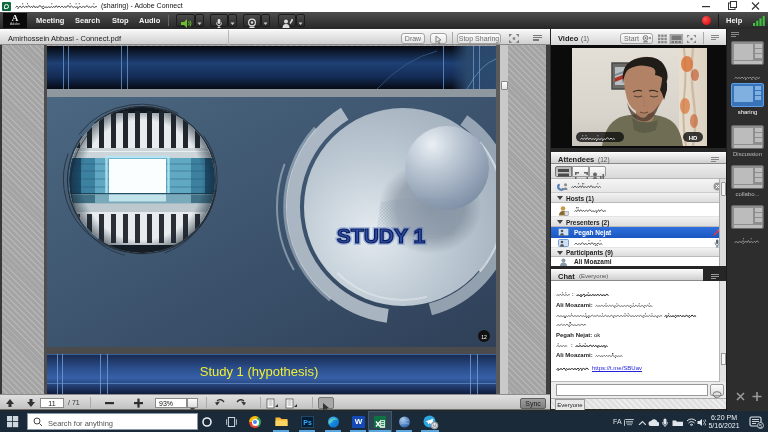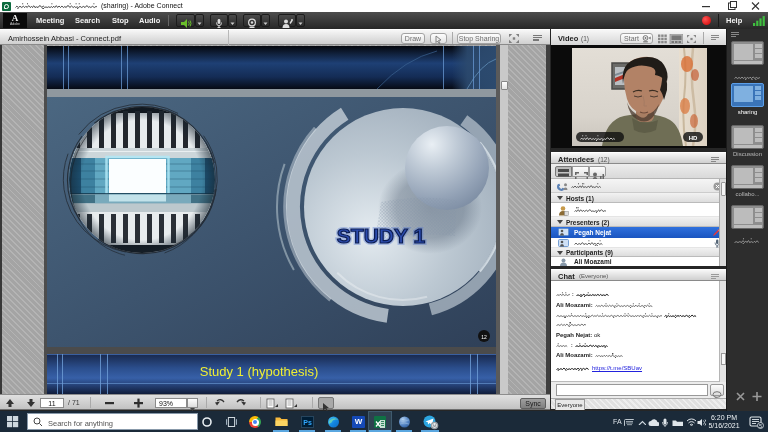--- a/index.html
+++ b/index.html
@@ -493,21 +493,21 @@
 <div class="abs row" style="left:551px;top:257px;width:175px;height:9px">
     <svg class="abs" style="left:8px;top:1px" width="9" height="8" xmlns="http://www.w3.org/2000/svg">
       <circle cx="4.5" cy="2.5" r="2" fill="#8899aa"></circle>
       <path d="M1 8 q0 -3.5 3.5 -3.5 q3.5 0 3.5 3.5 Z" fill="#8899aa"></path>
     </svg>
     <span class="abs" style="left:23px;top:1px;font-weight:bold">Ali Moazami</span>
   </div>
 <div class="abs" style="left:719px;top:179px;width:7px;height:87px;background:#dcdcdc;border-left:1px solid #aaa">
     <div class="abs" style="left:0.5px;top:3px;width:5px;height:14px;background:#f5f5f5;border:0.5px solid #999;border-radius:1px"></div>
   </div>
-<div class="abs podhead" style="left:551px;top:269px;width:175px;height:12px">
+<div class="abs podhead" style="left:551px;top:269px;width:152px;height:12px">
     <span class="abs" style="left:7px;top:2px;font-size:7.5px;font-weight:bold;color:#222">Chat</span>
     <span class="abs" style="left:28px;top:3px;font-size:6px;color:#555">(Everyone)</span>
     <div class="abs" style="left:160px;top:4px;width:8px;height:5px">
       <div style="height:1px;background:#999;margin-bottom:1px"></div>
       <div style="height:1px;background:#999;margin-bottom:1px"></div>
       <div style="width:5px;height:1px;background:#999"></div>
     </div>
   </div>
 <div class="abs" style="left:551px;top:281px;width:175px;height:101px;background:#fff;border-bottom:1px solid #bbb;font-size:5.5px;color:#222">
     <div class="abs" style="left:5px;top:10px;display:flex;gap:2px;align-items:center">

